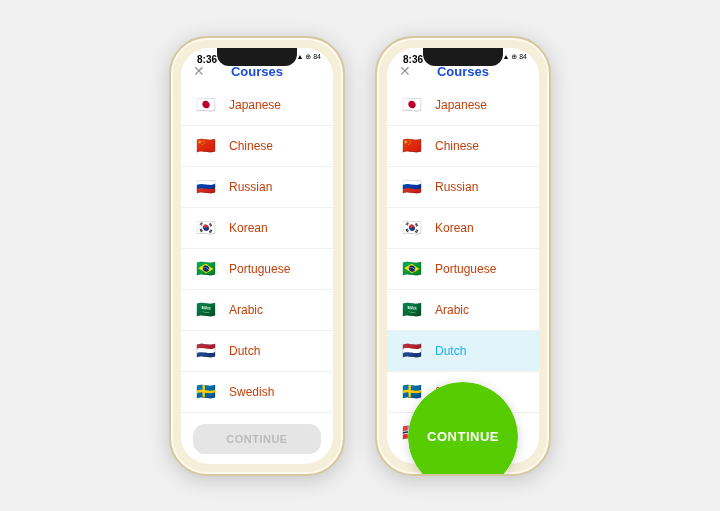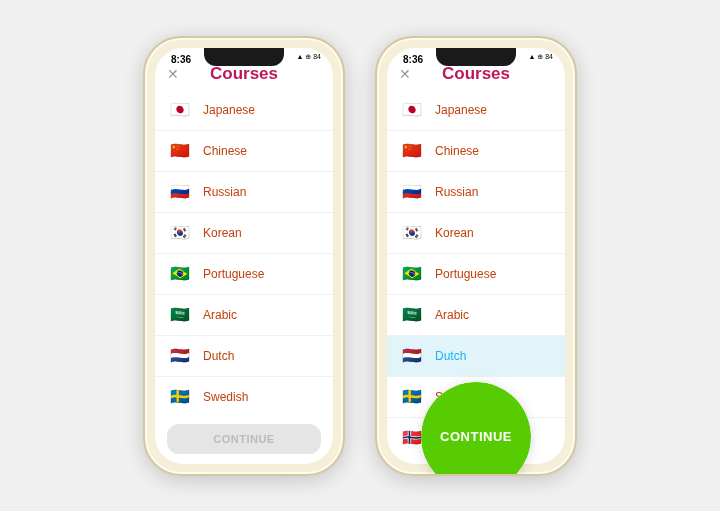--- a/index.html
+++ b/index.html
@@ -12,21 +12,21 @@
       height: 511px;
       font-family: -apple-system, BlinkMacSystemFont, 'Helvetica Neue', Arial, sans-serif;
     }
     .scene {
       display: flex;
       gap: 30px;
       align-items: center;
       justify-content: center;
     }
     .phone {
-      width: 202px;
+      width: 176px;
       height: 440px;
       background: #f5eed8;
       border-radius: 38px;
       border: 2px solid #d4c8a0;
       box-shadow: 0 4px 20px rgba(0,0,0,0.18), inset 0 0 0 2px #fff9ee;
       position: relative;
       overflow: hidden;
       display: flex;
       flex-direction: column;
     }
@@ -88,23 +88,23 @@
     }
     .header {
       display: flex;
       align-items: center;
       justify-content: center;
       padding: 8px 12px 6px;
       position: relative;
       flex-shrink: 0;
     }
     .header-title {
-      font-size: 17px;
+      font-size: 13px;
       font-weight: 600;
-      color: #be185d;
+      color: #1d4ed8;
     }
     .close-btn {
       position: absolute;
       left: 12px;
       font-size: 14px;
       color: #999;
       font-weight: 300;
     }
     .list {
       flex: 1;

